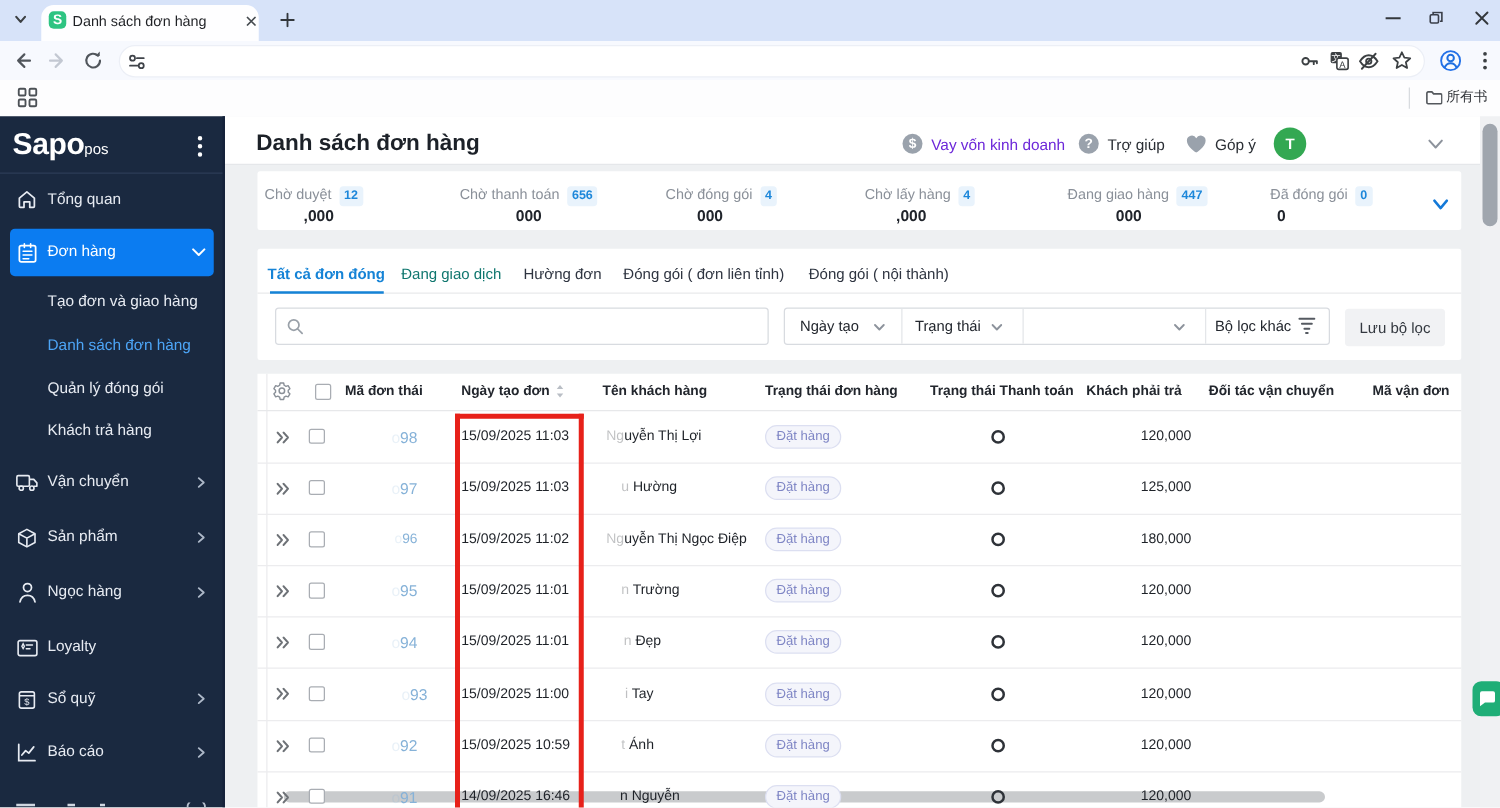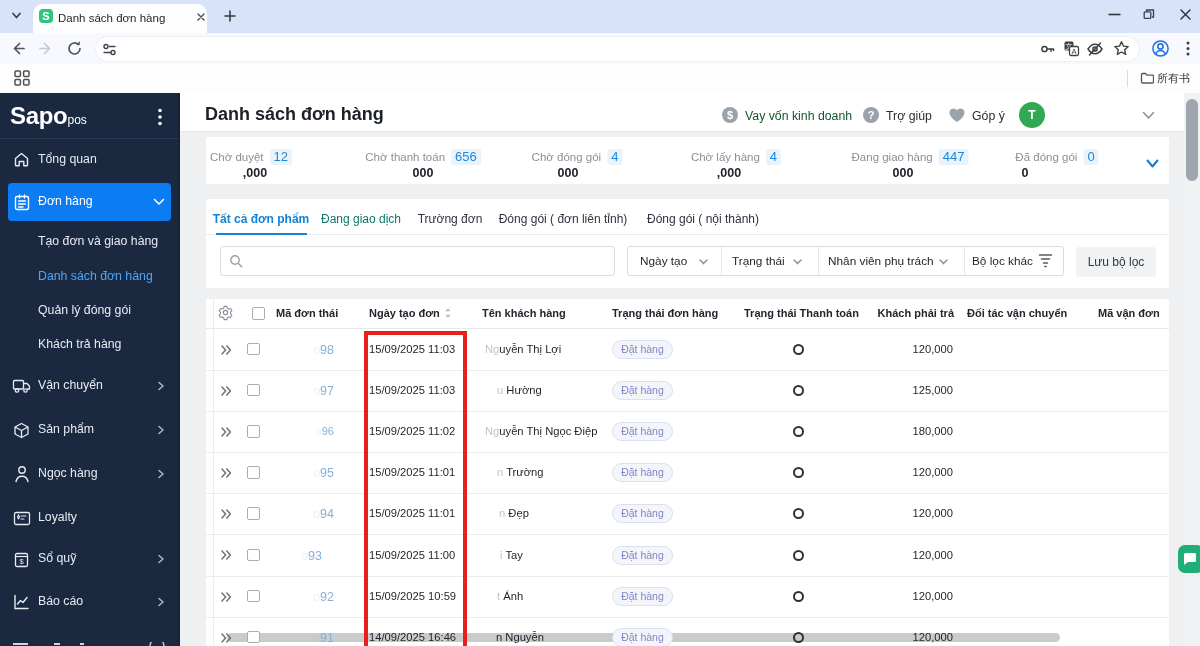--- a/index.html
+++ b/index.html
@@ -1,20 +1,20 @@
 <!DOCTYPE html>
 <html><head><meta charset="utf-8"><style>
 *{margin:0;padding:0;box-sizing:border-box}
 html,body{width:1200px;height:646px;overflow:hidden;background:#fff}
 body{font-family:"Liberation Sans",sans-serif;-webkit-font-smoothing:antialiased}
 #root{position:relative;width:1200px;height:646px;overflow:hidden}
 .a{position:absolute}
 svg{display:block;position:absolute}
 .ck{position:absolute;width:12.5px;height:12.5px;border:1.4px solid #a9adb3;border-radius:2px;background:#fff}
-.badge{display:inline-block;background:#e9f3fc;color:#1d87da;border-radius:3px;padding:0 4px;font-weight:400;font-size:13px;line-height:16px;margin-left:6px}
+.badge{display:inline-block;background:#e9f3fc;color:#1d87da;border-radius:3px;padding:0 4px;font-weight:700;font-size:10px;line-height:16px;margin-left:6px}
 .slabel{color:#8a9099;font-size:11.5px;white-space:nowrap}
 .sval{color:#20242b;font-size:12.5px;font-weight:700;white-space:nowrap}
 .mi{position:absolute;left:38px;color:#e7ebf2;font-size:12.3px;white-space:nowrap}
 .chev{position:absolute;left:155px}
 .pill{position:absolute;width:61px;height:19px;border:1px solid #dcdff1;background:#f4f5fb;border-radius:10px;color:#7f86c5;font-size:10.5px;text-align:center;line-height:17px}
 .hdr{position:absolute;font-weight:700;font-size:11px;color:#22262d;white-space:nowrap}
 .cell{position:absolute;font-size:11.2px;color:#1e2228;white-space:nowrap}
 </style></head><body>
 <div id="root">
 
@@ -179,21 +179,21 @@
       </svg>
       <div class="mi" style="top:501px;color:#e7ebf2">Báo cáo</div>
       <svg class="chev" style="left:156px;top:504px" width="10" height="10" viewBox="0 0 10 10">
         <path d="M3 1.5L7 5L3 8.5" stroke="#aeb9c9" stroke-width="1.5" fill="none" stroke-linecap="round" stroke-linejoin="round"></path>
       </svg>
     </div>
     <div class="a" style="left:180px;top:93px;width:1020px;height:553px;background:#eef0f2"></div>
     <div class="a" style="left:180px;top:93px;width:1020px;height:39px;background:#fff;border-bottom:1px solid #e5e7ea"></div>
     <div class="a" style="left:205px;top:104px;font-size:18px;font-weight:700;color:#1c2128">Danh sách đơn hàng</div>
     <div class="a" style="left:722px;top:107px;width:16px;height:16px;border-radius:50%;background:#9aa2ac;color:#fff;font-size:11px;font-weight:700;text-align:center;line-height:16px">$</div>
-    <div class="a" style="left:745px;top:109px;font-size:12.3px;color:#14532d">Vay vốn kinh doanh</div>
+    <div class="a" style="left:745px;top:109px;font-size:12.3px;color:#6d28d9">Vay vốn kinh doanh</div>
     <div class="a" style="left:863px;top:107px;width:16px;height:16px;border-radius:50%;background:#9aa2ac;color:#fff;font-size:11px;font-weight:700;text-align:center;line-height:16px">?</div>
     <div class="a" style="left:886px;top:109px;font-size:12.3px;color:#2a2e34">Trợ giúp</div>
     <svg style="left:948px;top:107px" width="18" height="16" viewBox="0 0 18 16">
       <path d="M9 15S1.5 10.5 1.5 5.5A4 4 0 0 1 9 3.6a4 4 0 0 1 7.5 1.9C16.5 10.5 9 15 9 15z" fill="#9aa2ac"></path>
     </svg>
     <div class="a" style="left:972px;top:109px;font-size:12.3px;color:#2a2e34">Góp ý</div>
     <div class="a" style="left:1019px;top:102px;width:26px;height:26px;border-radius:50%;background:#33a852;color:#fff;font-size:12px;font-weight:700;text-align:center;line-height:26px">T</div>
     <svg style="left:1142px;top:111px" width="13" height="9" viewBox="0 0 13 9">
       <path d="M1.5 1.5L6.5 7l5-5.5" stroke="#8d939c" stroke-width="1.6" fill="none" stroke-linecap="round" stroke-linejoin="round"></path>
     </svg>
@@ -208,44 +208,43 @@
     <div class="a sval" style="left:729px;top:166px;transform:translateX(-50%)">,000</div>
     <div class="a slabel" style="left:910px;top:149px;transform:translateX(-50%)">Đang giao hàng<span class="badge">447</span></div>
     <div class="a sval" style="left:903px;top:166px;transform:translateX(-50%)">000</div>
     <div class="a slabel" style="left:1057px;top:149px;transform:translateX(-50%)">Đã đóng gói<span class="badge">0</span></div>
     <div class="a sval" style="left:1025px;top:166px;transform:translateX(-50%)">0</div>
     <svg style="left:1146px;top:159px" width="13" height="10" viewBox="0 0 13 10">
       <path d="M1.5 1.5L6.5 7.5l5-6" stroke="#1479d8" stroke-width="2" fill="none" stroke-linecap="round" stroke-linejoin="round"></path>
     </svg>
     <div class="a" style="left:206px;top:199px;width:963px;height:89px;background:#fff;border-radius:2px"></div>
     <div class="a" style="left:206px;top:234px;width:963px;height:1px;background:#e9eaec"></div>
-    <div class="a" style="left:261px;top:212px;transform:translateX(-50%);font-size:12px;font-weight:700;color:#1583d6;white-space:nowrap">Tất cả đơn phẩm</div>
+    <div class="a" style="left:261px;top:212px;transform:translateX(-50%);font-size:12px;font-weight:700;color:#1583d6;white-space:nowrap">Tất cả đơn đóng</div>
     <div class="a" style="left:361px;top:212px;transform:translateX(-50%);font-size:12px;color:#0f766e;white-space:nowrap">Đang giao dịch</div>
-    <div class="a" style="left:450px;top:212px;transform:translateX(-50%);font-size:12px;color:#2e3440;white-space:nowrap">Trường đơn</div>
+    <div class="a" style="left:450px;top:212px;transform:translateX(-50%);font-size:12px;color:#2e3440;white-space:nowrap">Hường đơn</div>
     <div class="a" style="left:563px;top:212px;transform:translateX(-50%);font-size:12px;color:#2e3440;white-space:nowrap">Đóng gói ( đơn liên tỉnh)</div>
     <div class="a" style="left:703px;top:212px;transform:translateX(-50%);font-size:12px;color:#2e3440;white-space:nowrap">Đóng gói ( nội thành)</div>
     <div class="a" style="left:216px;top:232.5px;width:91px;height:2.5px;background:#1583d6"></div>
     <div class="a" style="left:220px;top:246px;width:395px;height:30px;border:1px solid #d8dbe0;border-radius:3px;background:#fff"></div>
     <svg style="left:229px;top:254px" width="14" height="14" viewBox="0 0 14 14">
       <circle cx="6" cy="6" r="4.2" fill="none" stroke="#9aa1a9" stroke-width="1.4"></circle>
       <path d="M9.2 9.2L12.7 12.7" stroke="#9aa1a9" stroke-width="1.4" stroke-linecap="round"></path>
     </svg>
     <div class="a" style="left:627px;top:246px;width:437px;height:30px;border:1px solid #d8dbe0;border-radius:3px;background:#fff"></div>
     <div class="a" style="left:721px;top:247px;width:1px;height:28px;background:#e4e6e9"></div>
     <div class="a" style="left:818px;top:247px;width:1px;height:28px;background:#e4e6e9"></div>
     <div class="a" style="left:964px;top:247px;width:1px;height:28px;background:#e4e6e9"></div>
     <div class="a" style="left:640px;top:246px;height:30px;line-height:30px;font-size:11.8px;color:#23272e;white-space:nowrap">Ngày tạo</div>
     <svg style="left:699px;top:259px" width="9" height="6" viewBox="0 0 9 6">
       <path d="M1 1l3.5 3.6L8 1" stroke="#8d939c" stroke-width="1.5" fill="none" stroke-linecap="round" stroke-linejoin="round"></path>
     </svg>
     <div class="a" style="left:732px;top:246px;height:30px;line-height:30px;font-size:11.8px;color:#23272e;white-space:nowrap">Trạng thái</div>
     <svg style="left:793px;top:259px" width="9" height="6" viewBox="0 0 9 6">
       <path d="M1 1l3.5 3.6L8 1" stroke="#8d939c" stroke-width="1.5" fill="none" stroke-linecap="round" stroke-linejoin="round"></path>
     </svg>
-    <div class="a" style="left:828px;top:246px;height:30px;line-height:30px;font-size:11.8px;color:#23272e;white-space:nowrap">Nhân viên phụ trách</div>
     <svg style="left:939px;top:259px" width="9" height="6" viewBox="0 0 9 6">
       <path d="M1 1l3.5 3.6L8 1" stroke="#8d939c" stroke-width="1.5" fill="none" stroke-linecap="round" stroke-linejoin="round"></path>
     </svg>
     <div class="a" style="left:972px;top:246px;height:30px;line-height:30px;font-size:11.8px;color:#23272e;white-space:nowrap">Bộ lọc khác</div>
     <svg style="left:1038px;top:253px" width="15" height="15" viewBox="0 0 15 15">
       <path d="M1.5 2h12M3.5 6h8M5.5 10h4M6.8 13.4h1.4" stroke="#555a61" stroke-width="1.5" stroke-linecap="round"></path>
     </svg>
     <div class="a" style="left:1076px;top:247px;width:80px;height:30px;background:#f1f2f4;border-radius:3px;font-size:12px;color:#33383f;text-align:center;line-height:30px">Lưu bộ lọc</div>
     <div class="a" style="left:206px;top:299px;width:963px;height:347px;background:#fff"></div>
     <div class="a" style="left:213px;top:299px;width:1px;height:347px;background:#ececee"></div>
@@ -254,21 +253,21 @@
       <circle cx="7.5" cy="7.5" r="2.2" fill="none" stroke="#8a9098" stroke-width="1.2"></circle>
     </svg>
     <div class="ck" style="left:252px;top:307px"></div>
     <div class="hdr" style="left:276px;top:307px">Mã đơn thái</div>
     <div class="hdr" style="left:369px;top:307px">Ngày tạo đơn</div>
     <div class="hdr" style="left:482px;top:307px">Tên khách hàng</div>
     <div class="hdr" style="left:612px;top:307px">Trạng thái đơn hàng</div>
     <div class="hdr" style="left:744px;top:307px">Trạng thái Thanh toán</div>
     <div class="hdr" style="left:967px;top:307px">Đối tác vận chuyển</div>
     <div class="hdr" style="left:1098px;top:307px">Mã vận đơn</div>
-    <div class="hdr" style="left:869px;top:307px;width:85px;text-align:right">Khách phải trả</div>
+    <div class="hdr" style="left:869px;top:307px;width:85px;">Khách phải trả</div>
     <svg style="left:444px;top:307px" width="8" height="12" viewBox="0 0 8 12">
       <path d="M4 1L6.6 4.2H1.4z" fill="#b9bec5"></path>
       <path d="M4 11L1.4 7.8h5.2z" fill="#b9bec5"></path>
     </svg>
     <div class="a" style="left:206px;top:328px;width:963px;height:1px;background:#e7e8ea"></div>
     <div class="a" style="left:206px;top:369.8px;width:963px;height:1px;background:#ececee"></div>
     <div class="a" style="left:206px;top:410.9px;width:963px;height:1px;background:#ececee"></div>
     <div class="a" style="left:206px;top:452.1px;width:963px;height:1px;background:#ececee"></div>
     <div class="a" style="left:206px;top:493.2px;width:963px;height:1px;background:#ececee"></div>
     <div class="a" style="left:206px;top:534.4px;width:963px;height:1px;background:#ececee"></div>
@@ -322,21 +321,21 @@
     <div class="a" style="left:334px;top:507.4px;transform:translateX(-100%);font-size:12.5px;color:#86b2d8"><span style="opacity:.18">o</span>94</div>
     <div class="cell" style="left:369px;top:507.4px">15/09/2025 11:01</div>
     <div class="cell" style="left:499px;top:507.4px"><span style="opacity:.28">n</span> Đẹp</div>
     <div class="pill" style="left:612px;top:504.4px">Đặt hàng</div>
     <div class="a" style="left:793px;top:508.4px;width:11px;height:11px;border:2px solid #2e3238;border-radius:50%"></div>
     <div class="cell" style="left:953px;top:507.4px;transform:translateX(-100%)">120,000</div>
     <svg style="left:221px;top:550.4px" width="11" height="10" viewBox="0 0 11 10">
       <path d="M1 1l3.6 4L1 9M5.8 1l3.6 4-3.6 4" stroke="#6e7277" stroke-width="1.5" fill="none" stroke-linecap="round" stroke-linejoin="round"></path>
     </svg>
     <div class="ck" style="left:247px;top:548.5px"></div>
-    <div class="a" style="left:322px;top:548.5px;transform:translateX(-100%);font-size:12.5px;color:#86b2d8"><span style="opacity:.18">o</span>93</div>
+    <div class="a" style="left:342px;top:548.5px;transform:translateX(-100%);font-size:12.5px;color:#86b2d8"><span style="opacity:.18">o</span>93</div>
     <div class="cell" style="left:369px;top:548.5px">15/09/2025 11:00</div>
     <div class="cell" style="left:500px;top:548.5px"><span style="opacity:.28">i </span>Tay</div>
     <div class="pill" style="left:612px;top:545.5px">Đặt hàng</div>
     <div class="a" style="left:793px;top:549.5px;width:11px;height:11px;border:2px solid #2e3238;border-radius:50%"></div>
     <div class="cell" style="left:953px;top:548.5px;transform:translateX(-100%)">120,000</div>
     <svg style="left:221px;top:591.6px" width="11" height="10" viewBox="0 0 11 10">
       <path d="M1 1l3.6 4L1 9M5.8 1l3.6 4-3.6 4" stroke="#6e7277" stroke-width="1.5" fill="none" stroke-linecap="round" stroke-linejoin="round"></path>
     </svg>
     <div class="ck" style="left:247px;top:589.7px"></div>
     <div class="a" style="left:334px;top:589.7px;transform:translateX(-100%);font-size:12.5px;color:#86b2d8"><span style="opacity:.18">o</span>92</div>

